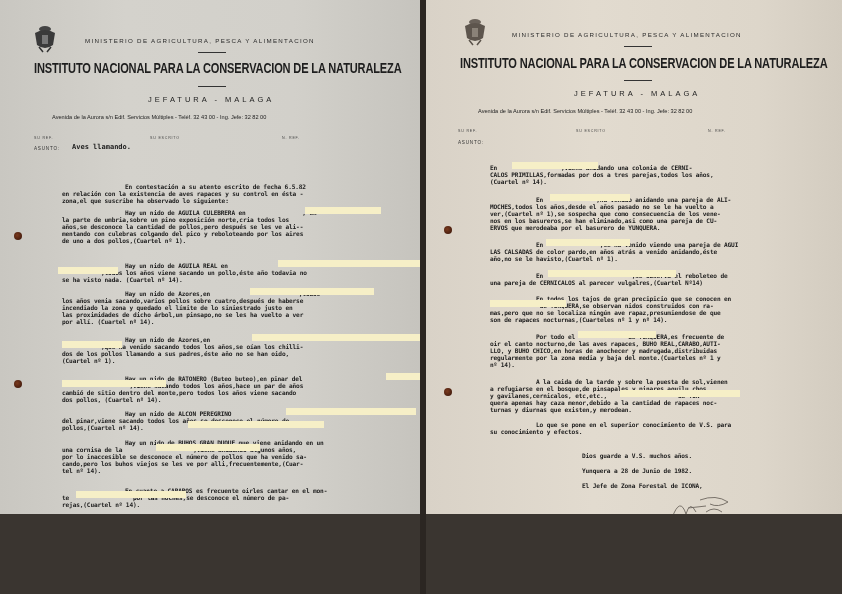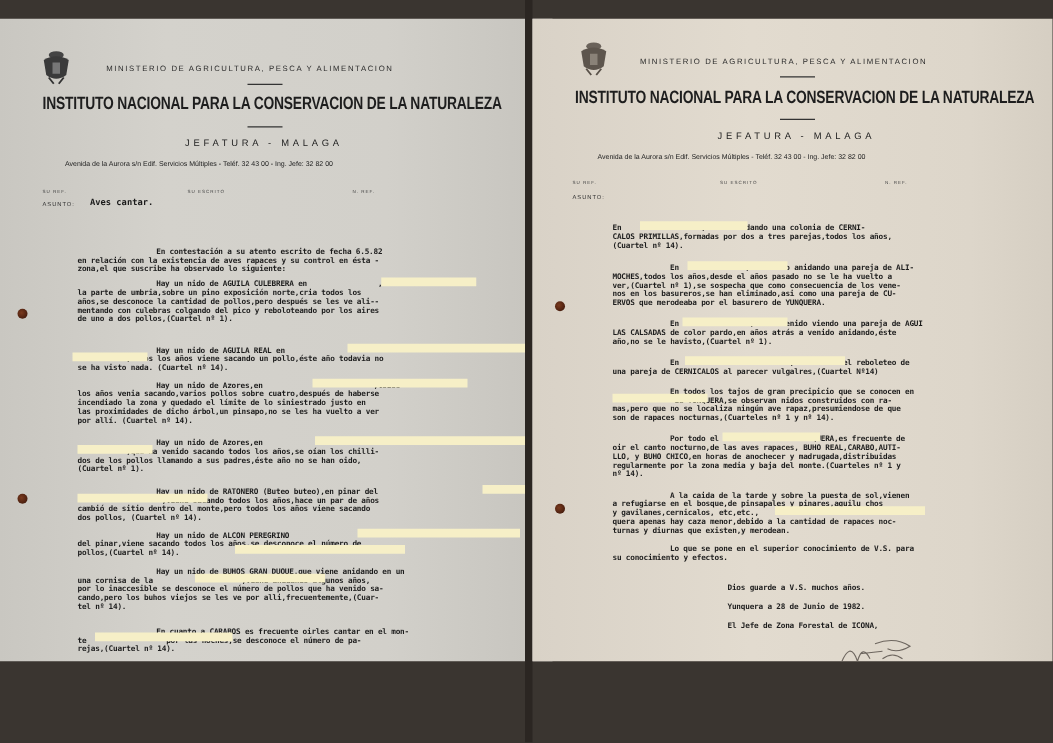--- a/index.html
+++ b/index.html
@@ -2,21 +2,21 @@
 <html><head>
 <meta charset="utf-8">
 <style>
   html, body { margin: 0; padding: 0; }
   body {
     width: 842px; height: 594px; overflow: hidden; position: relative;
     background: #3a3530;
     font-family: "DejaVu Sans Mono", "Liberation Mono", monospace;
   }
   .page {
-    position: absolute; top: 15px; height: 514px; overflow: hidden; padding-left: 22px;
+    position: absolute; top: 0; height: 514px; overflow: hidden;
   }
   #page-left { left: 0; width: 420px; background: linear-gradient(90deg, #c9c7c1 0%, #d4d2cc 30%, #d2d0ca 70%, #c6c4be 100%); }
   #page-right { left: 426px; width: 416px; background: linear-gradient(90deg, #d9d2c7 0%, #e2dbcf 40%, #ddd6ca 80%, #d3ccc0 100%); }
   .seal {
     position: absolute; width: 24px; height: 30px;
   }
   .ministry {
     position: absolute; font-family: "Liberation Sans", sans-serif;
     font-size: 6.2px; letter-spacing: 1.3px; color: #2a2a2a; white-space: nowrap;
   }
@@ -76,21 +76,21 @@
   <div class="ministry" style="left:85px;top:37px;">MINISTERIO DE AGRICULTURA, PESCA Y ALIMENTACION</div>
   <div class="rule" style="left:198px;top:52px;"></div>
   <div class="institute" style="left:34px;top:60px;">INSTITUTO NACIONAL PARA LA CONSERVACION DE LA NATURALEZA</div>
   <div class="rule" style="left:198px;top:86px;"></div>
   <div class="jefatura" style="left:148px;top:95px;">JEFATURA - MALAGA</div>
   <div class="address" style="left:52px;top:114px;">Avenida de la Aurora s/n Edif. Servicios Múltiples  -  Teléf. 32 43 00 - Ing. Jefe: 32 82 00</div>
   <div class="reflabel" style="left:34px;top:136px;">SU REF.</div>
   <div class="reflabel" style="left:150px;top:136px;">SU ESCRITO</div>
   <div class="reflabel" style="left:282px;top:136px;">N. REF.</div>
   <div class="asunto" style="left:34px;top:146px;">ASUNTO:</div>
-  <div class="asunto-val" style="left:72px;top:143px;">Aves cantar.</div>
+  <div class="asunto-val" style="left:72px;top:143px;">Aves llamando.</div>
   <div id="left-body">
       <div class="tline" style="left: 125px; top: 183px;">En contestación a su atento escrito de fecha 6.5.82</div>
       <div class="tline" style="left: 62px; top: 190px;">en relación con la existencia de aves rapaces y su control en ésta -</div>
       <div class="tline" style="left: 62px; top: 197px;">zona,el que suscribe ha observado lo siguiente:</div>
       <div class="tline" style="left: 125px; top: 209px;">Hay un nido de AGUILA CULEBRERA en                , en --</div>
       <div class="tline" style="left: 62px; top: 216px;">la parte de umbria,sobre un pino exposición norte,cria todos los</div>
       <div class="tline" style="left: 62px; top: 223px;">años,se desconoce la cantidad de pollos,pero después se les ve ali--</div>
       <div class="tline" style="left: 62px; top: 230px;">mentando con culebras colgando del pico y reboloteando por los aires</div>
       <div class="tline" style="left: 62px; top: 237px;">de uno a dos pollos,(Cuartel nº 1).</div>
       <div class="tline" style="left: 125px; top: 262px;">Hay un nido de AGUILA REAL en</div>

